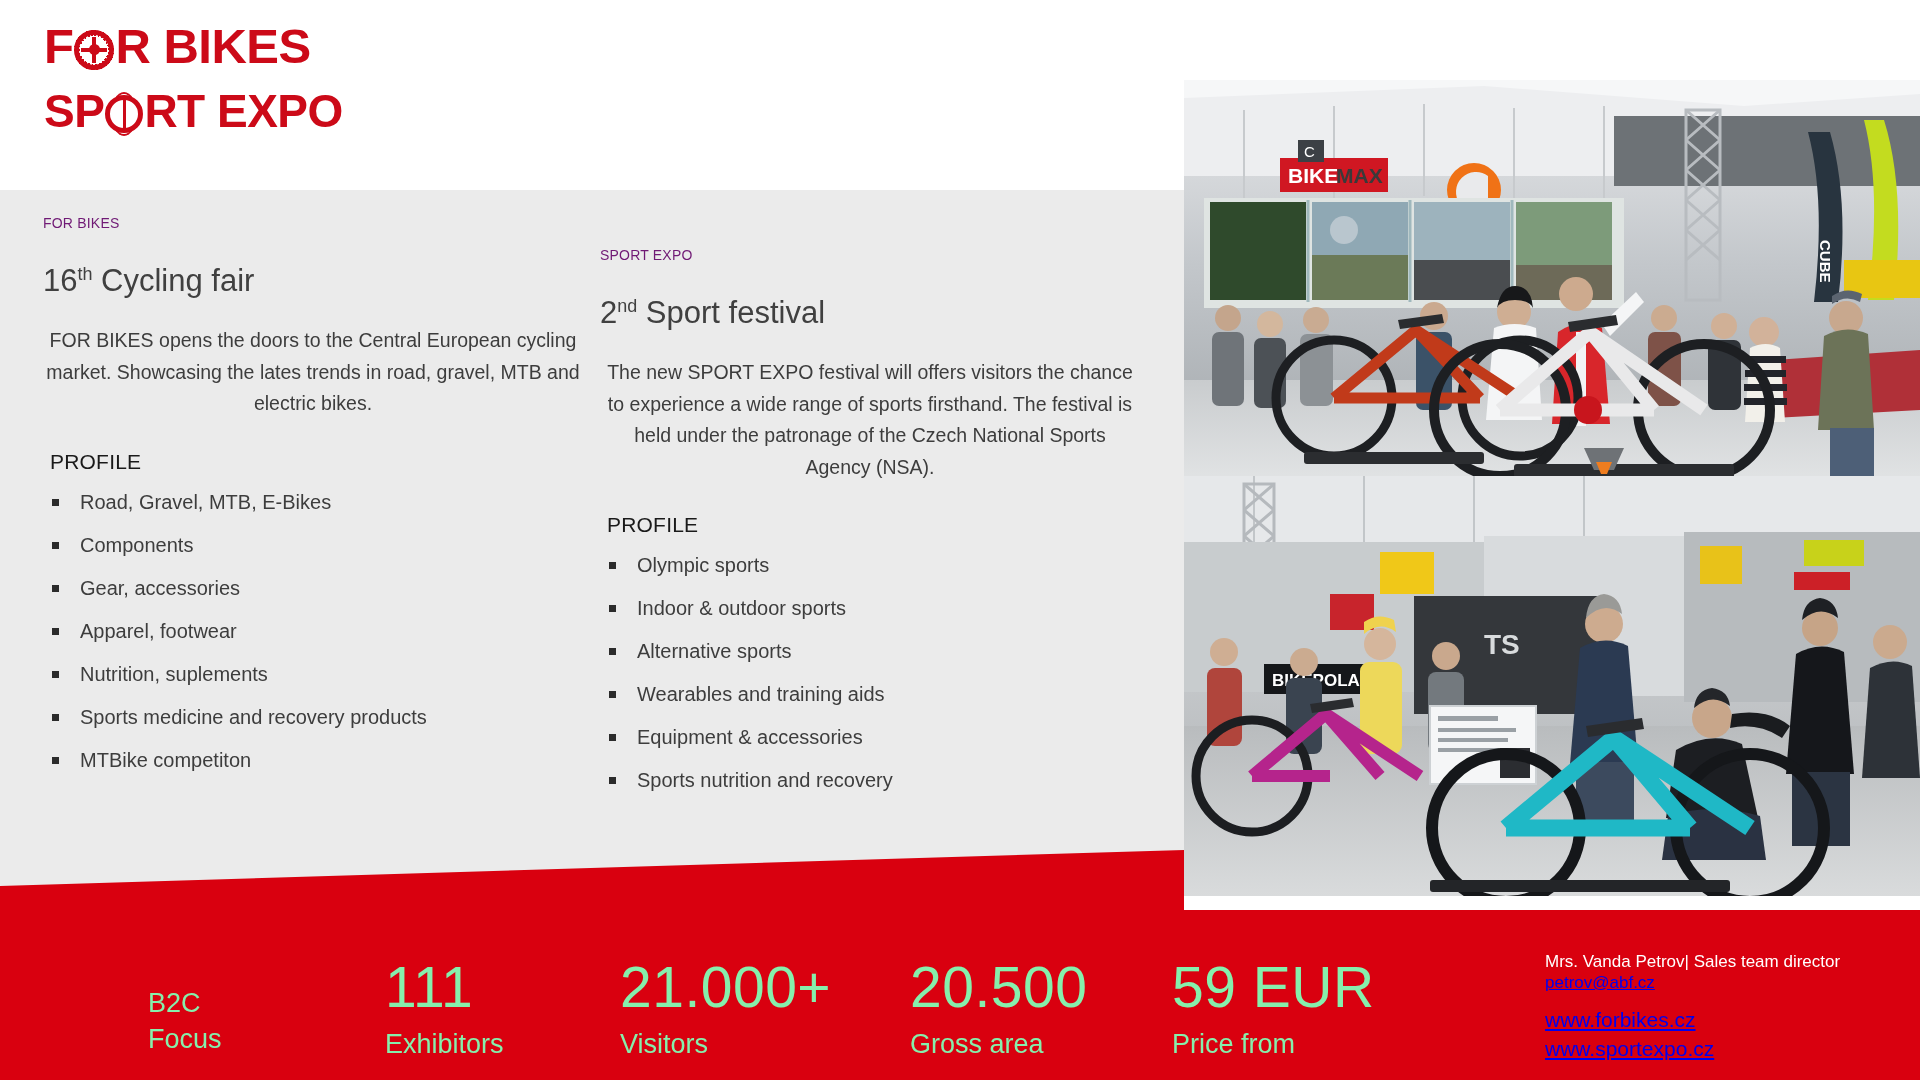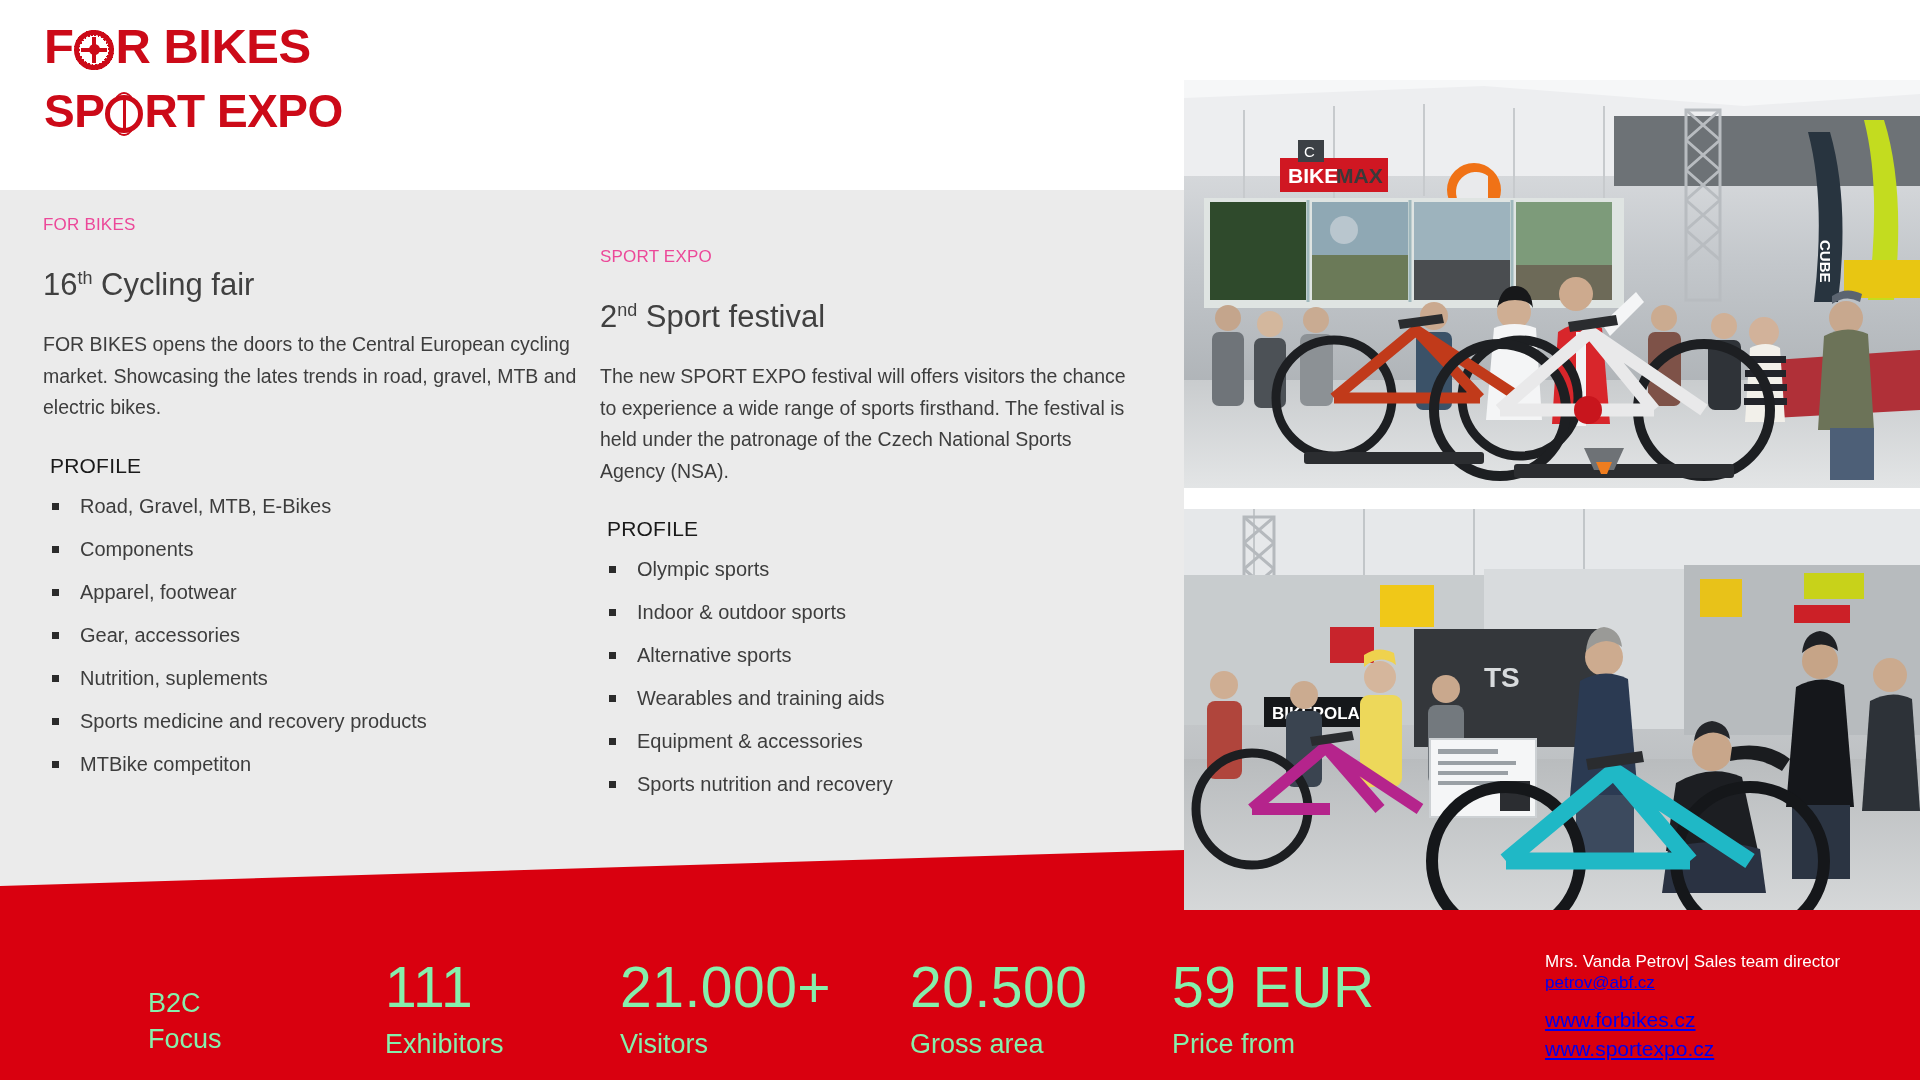--- a/index.html
+++ b/index.html
@@ -93,47 +93,48 @@
     font-size:30px; color:#b22027; letter-spacing:0.3px;
     white-space:nowrap;
   }
 
   
   .col{ position:absolute; top:215px; }
   .col-left { left:43px;  width:540px; }
   .col-right{ left:600px; width:540px;margin-top:32px; }
 
   .col-title{
-    font-size:17px; color:#ec4899; letter-spacing:0.2px; margin-bottom:32px;
+    font-size:14px; color:#701a75; letter-spacing:0.2px; margin-bottom:32px;
   }
   .col-sub{
     font-size:31px; color:#404040; font-weight:300; margin-bottom:26px;
   }
   .col-sub sup{ font-size:0.58em; vertical-align:super; }
   .col-para{
     font-size:19.5px; color:#3d3d3d; line-height:1.62; font-weight:300;
     margin-bottom:30px;
+    text-align:center;
   }
   .profile-title{
     font-size:21px; color:#1a1a1a; margin:0 0 18px 7px; letter-spacing:0.2px;
   }
   .bullets{ list-style:none; }
   .bullets li{
     position:relative; padding-left:37px;
     font-size:20px; color:#3d3d3d; font-weight:300; line-height:1.0;
     margin-bottom:23px;
   }
   .bullets li .sq{
     position:absolute; left:9px; top:7px; width:7px; height:7px; background:#2b2b2b;
   }
 
   
   .photo{ position:absolute; overflow:hidden; background:#6a6f73; }
   .photo-top   { left:1184px; top:80px;  width:736px; height:408px; }
-  .photo-bottom{ left:1184px; top:509px; width:736px; height:420px; }
+  .photo-bottom{ left:1184px; top:476px; width:736px; height:420px; }
   .photo svg{ display:block; width:100%; height:100%; }
 
   
   .footer{
     position:absolute; left:0; bottom:0; width:1920px; height:170px;
     background:#d9000f;
   }
   .footer-diag{
     position:absolute; left:0; bottom:170px; width:1184px; height:60px;
     overflow:hidden;
@@ -209,22 +210,22 @@
   <div class="grey-panel"></div>
 
   <div class="col col-left">
     <div class="col-title">FOR BIKES</div>
     <div class="col-sub"><span>16</span><sup>th</sup><span> Cycling fair</span></div>
     <div class="col-para">FOR BIKES opens the doors to the Central European cycling market. Showcasing the lates trends in road, gravel, MTB and electric bikes.</div>
     <div class="profile-title">PROFILE</div>
     <ul class="bullets">
       <li><span class="sq"></span><span>Road, Gravel, MTB, E-Bikes</span></li>
       <li><span class="sq"></span><span>Components</span></li>
+      <li><span class="sq"></span><span>Gear, accessories</span></li>
       <li><span class="sq"></span><span>Apparel, footwear</span></li>
-      <li><span class="sq"></span><span>Gear, accessories</span></li>
       <li><span class="sq"></span><span>Nutrition, suplements</span></li>
       <li><span class="sq"></span><span>Sports medicine and recovery products</span></li>
       <li><span class="sq"></span><span>MTBike competiton</span></li>
     </ul>
   </div>
 
   <div class="col col-right">
     <div class="col-title">SPORT EXPO</div>
     <div class="col-sub"><span>2</span><sup>nd</sup><span> Sport festival</span></div>
     <div class="col-para">The new SPORT EXPO festival will offers visitors the chance to experience a wide range of sports firsthand. The festival is held under the patronage of the Czech National Sports Agency (NSA).</div>

